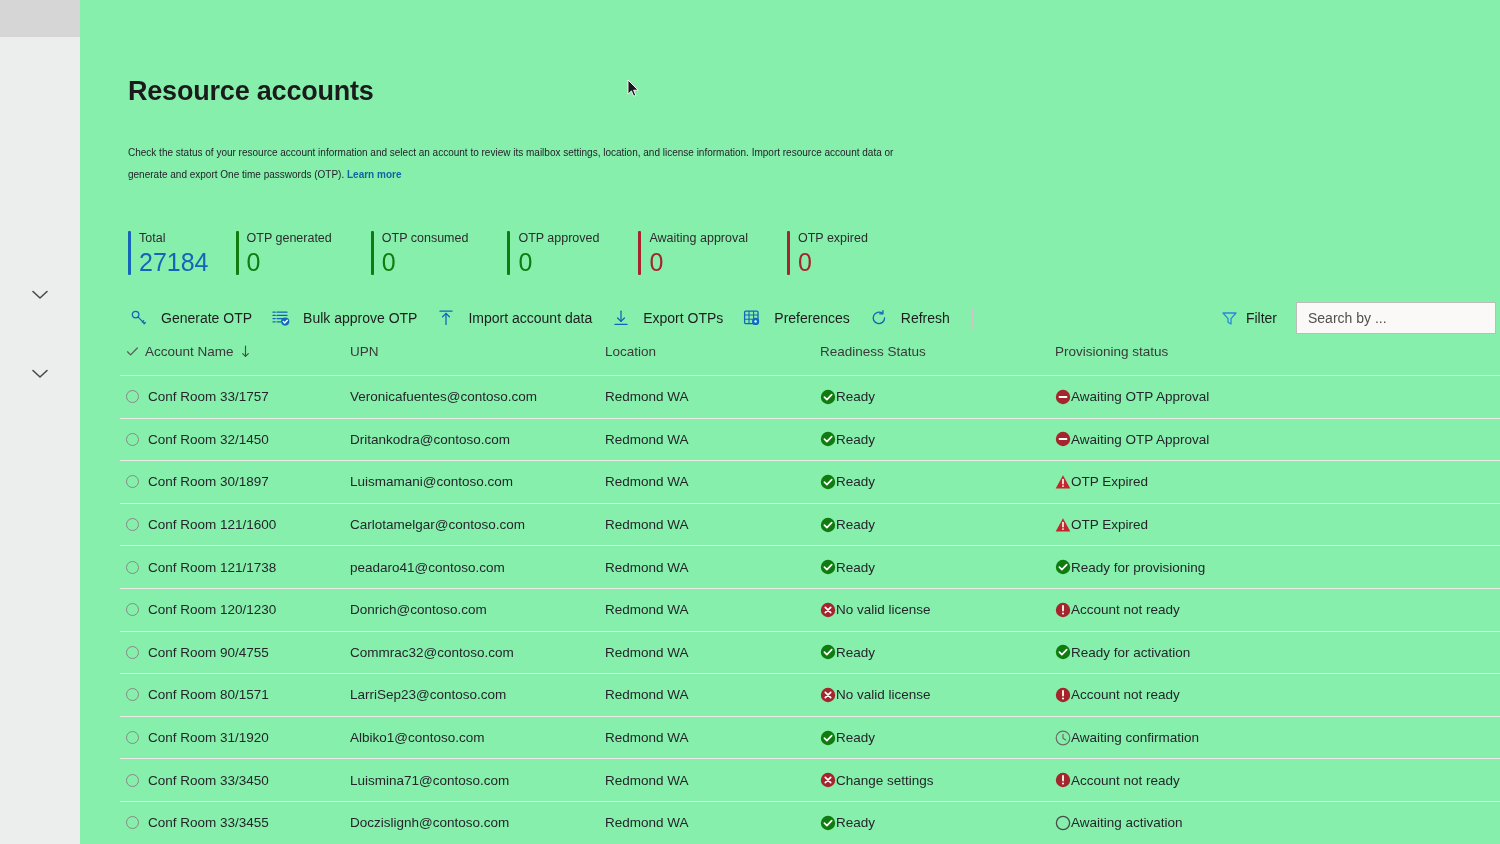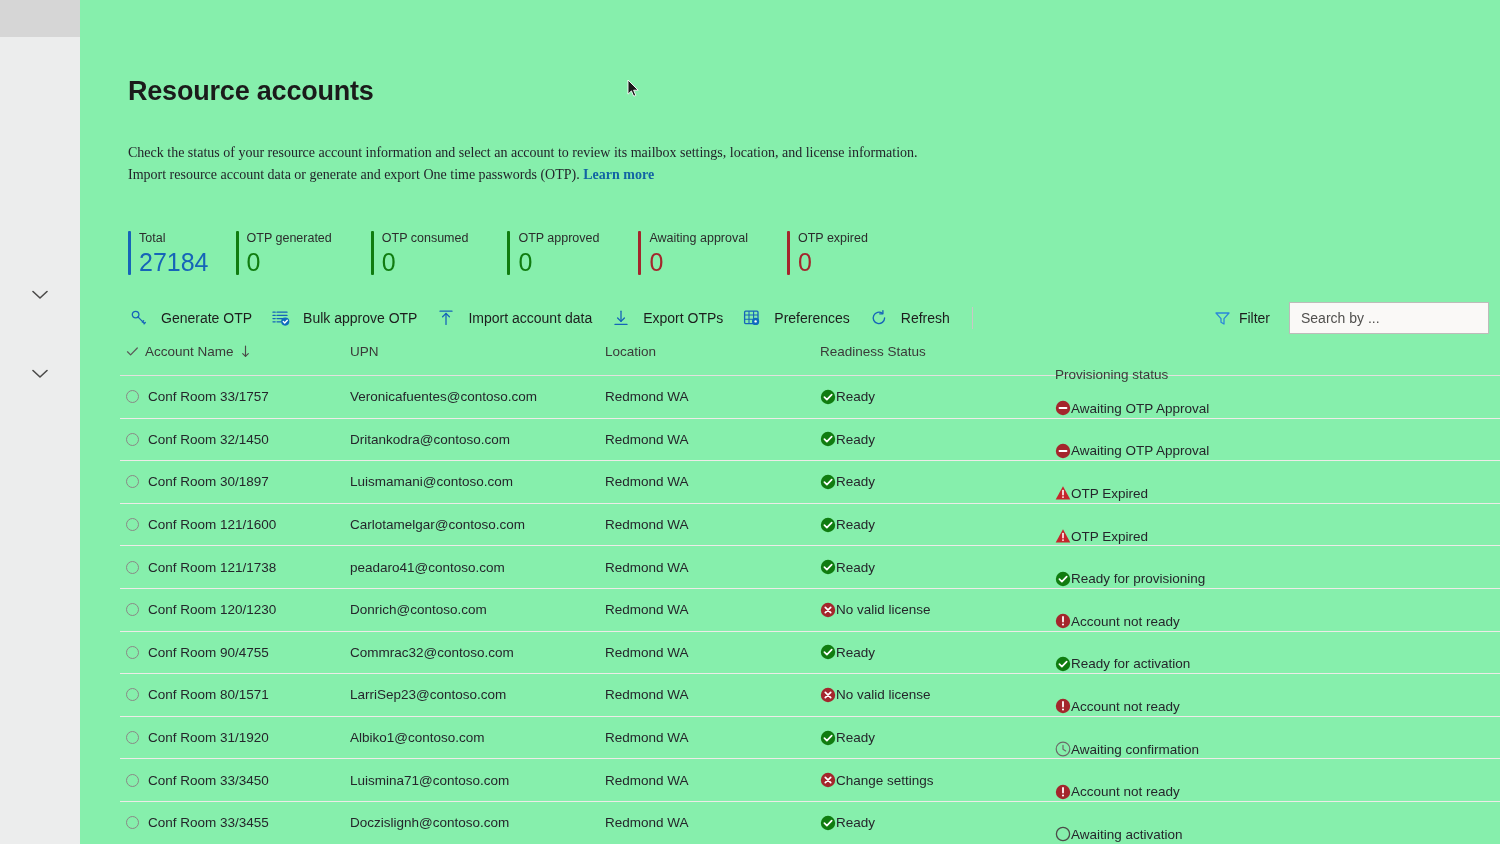--- a/index.html
+++ b/index.html
@@ -23,21 +23,21 @@
   
   .main { position: relative; flex: 1 1 auto; height: 844px; background: #86efac; overflow: hidden; }
 
   .page-title {
     position: absolute; left: 48px; top: 76px;
     font-size: 27px; font-weight: bold; color: #1b1b1b; letter-spacing: -0.2px;
   }
 
   .page-desc {
     position: absolute; left: 48px; top: 142px; width: 800px;
-    font-size: 14px; line-height: 22px; color: #23242a; font-family: Liberation Serif, serif;
+    font-size: 10px; line-height: 22px; color: #23242a;
   }
   .learn-more { color: #1264a3; text-decoration: none; font-weight: 600; }
 
   
   .kpis { position: absolute; left: 48px; top: 215px; display: flex; }
   .kpi { display: flex; padding-right: 15px; margin-top: 16px; }
   .kpi-bar { width: 3px; border-radius: 1px; margin-right: 8px; height: 44px; }
   .kpi-txt { display: flex; flex-direction: column; justify-content: flex-start; }
   .kpi-label { font-size: 12.5px; color: #2c2c2c; line-height: 15px; white-space: nowrap; }
   .kpi-value { font-size: 25px; line-height: 30px; font-weight: 400; margin-top: 1px; }
@@ -45,21 +45,21 @@
   
   .cmdbar { position: absolute; left: 40px; right: 0px; top: 300px; height: 36px; }
   .cmd-left { position: absolute; left: 0; top: 0; display: flex; align-items: center; height: 36px; }
   .cmd-btn {
     display: flex; align-items: center; gap: 13px;
     padding: 6px 10px; background: transparent; border: none; cursor: pointer;
     font-size: 14px; color: #1d1d1d; font-family: "Liberation Sans", sans-serif; white-space: nowrap;
   }
   .cmd-sep { width: 1px; height: 22px; background: #c9c8c6; margin-left: 12px; }
 
-  .cmd-right { position: absolute; right: 11px; top: 0; display: flex; align-items: center; height: 36px; }
+  .cmd-right { position: absolute; right: 4px; top: 0; display: flex; align-items: center; height: 36px; }
   .filter-btn {
     display: flex; align-items: center; gap: 8px; padding: 6px 9px; border: none;
     background: transparent; cursor: pointer; font-size: 14px; color: #1d1d1d;
     font-family: "Liberation Sans", sans-serif;
   }
   .search-wrap { margin-left: 10px; }
   .search-input {
     width: 200px; height: 32px; border: 1px solid #bdbcba; border-radius: 0;
     background: #faf9f7; padding: 0 11px; font-size: 14px; color: #3a3a38;
     font-family: "Liberation Sans", sans-serif; outline: none;
@@ -70,21 +70,21 @@
   .table { position: absolute; left: 40px; right: 0; top: 344px; }
   .thead {
     display: flex; align-items: flex-start; height: 32px;
     font-size: 13.5px; color: #3b3a39; border-bottom: 1px solid #e3e1de;
   }
   .th { display: flex; align-items: center; gap: 6px; }
   .c-name { width: 230px; padding-left: 6px; }
   .c-upn  { width: 255px; }
   .c-loc  { width: 215px; }
   .c-ready{ width: 235px; }
-  .c-prov { width: 300px; margin-top: 23px; }
+  .c-prov { width: 300px; }
 
   .trow {
     display: flex; align-items: center; height: 42.6px;
     border-bottom: 1px solid #edebe8; font-size: 13.5px; color: #25262b;
   }
   .sel-circle {
     width: 13px; height: 13px; border: 1.4px solid #8a8886; border-radius: 50%;
     flex: 0 0 13px; margin-right: 9px; cursor: pointer; background: transparent;
   }
   .cellname { display: flex; align-items: center; }

